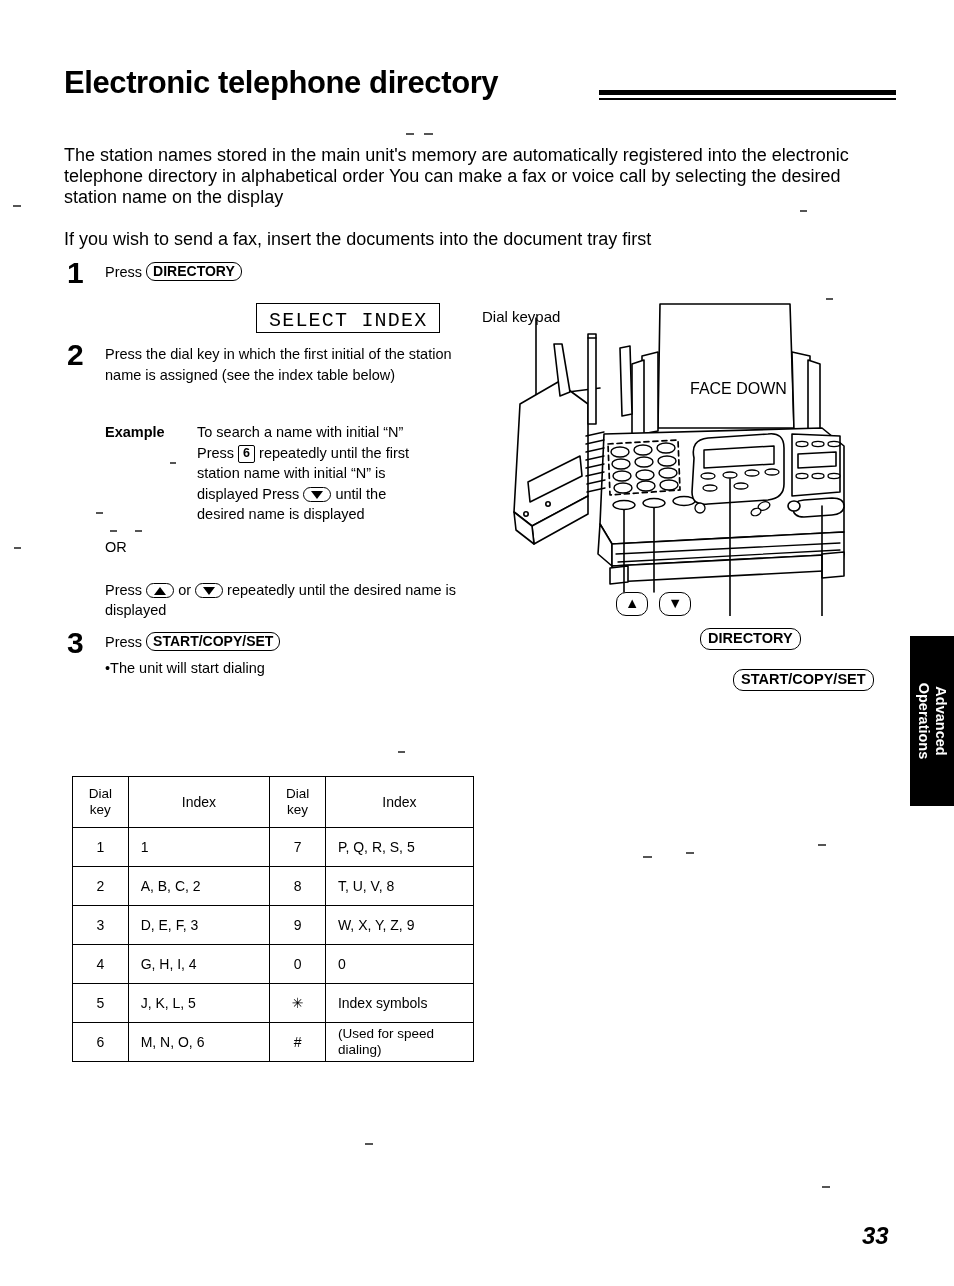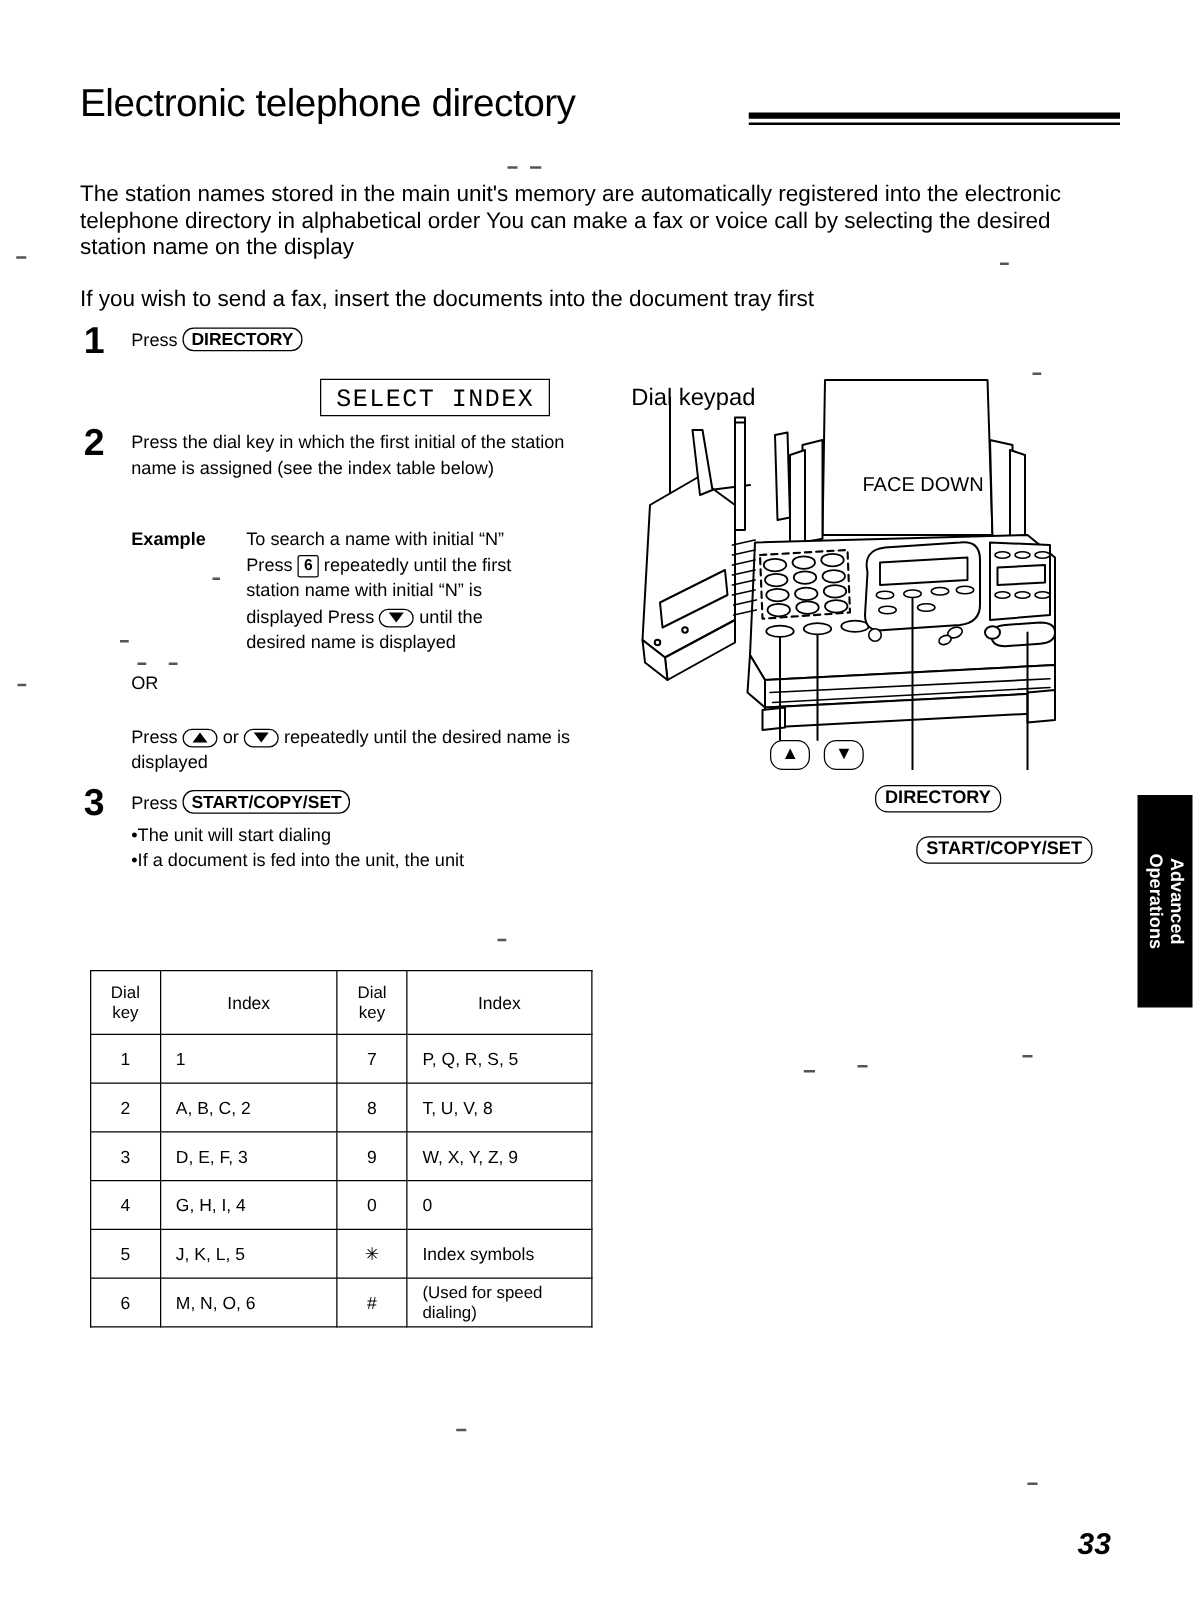--- a/index.html
+++ b/index.html
@@ -26,21 +26,21 @@
     left: 64px;
     top: 64px;
     right: 58px;
     height: 56px;
   }
   .title-text {
     position: absolute;
     left: 0;
     top: 0;
     font-size: 31px;
-    font-weight: normal;
+    font-weight: bold;
     letter-spacing: -0.4px;
     white-space: nowrap;
     line-height: 38px;
   }
   .title-rule {
     position: absolute;
     left: 535px;
     right: 0;
     top: 26px;
   }
@@ -226,23 +226,23 @@
     position: absolute;
     left: 492px;
     top: 286px;
     width: 400px;
     height: 330px;
   }
   .illus svg { display: block; }
 
   .callout-dialkeypad {
     position: absolute;
-    left: 505px;
+    left: 482px;
     top: 308px;
-    font-size: 19px;
+    font-size: 15px;
     white-space: nowrap;
   }
   .facedown {
     position: absolute;
     left: 690px;
     top: 380px;
     font-size: 16px;
     white-space: nowrap;
   }
 
@@ -364,21 +364,20 @@
       </div>
     </div>
 
     <div class="step step3">
       <div class="step-num">3</div>
       <div class="step-body">
         <span>Press</span>
         <span class="pill">START/COPY/SET</span>
         <div class="bullets">
           <div class="b">•The unit will start dialing</div>
-          <div class="b">•If a document is fed into the unit, the unit</div>
         </div>
       </div>
     </div>
   </div>
 
   <div class="lcd">
     <span>SELECT INDEX</span>
   </div>
 
   <table class="index-table">

